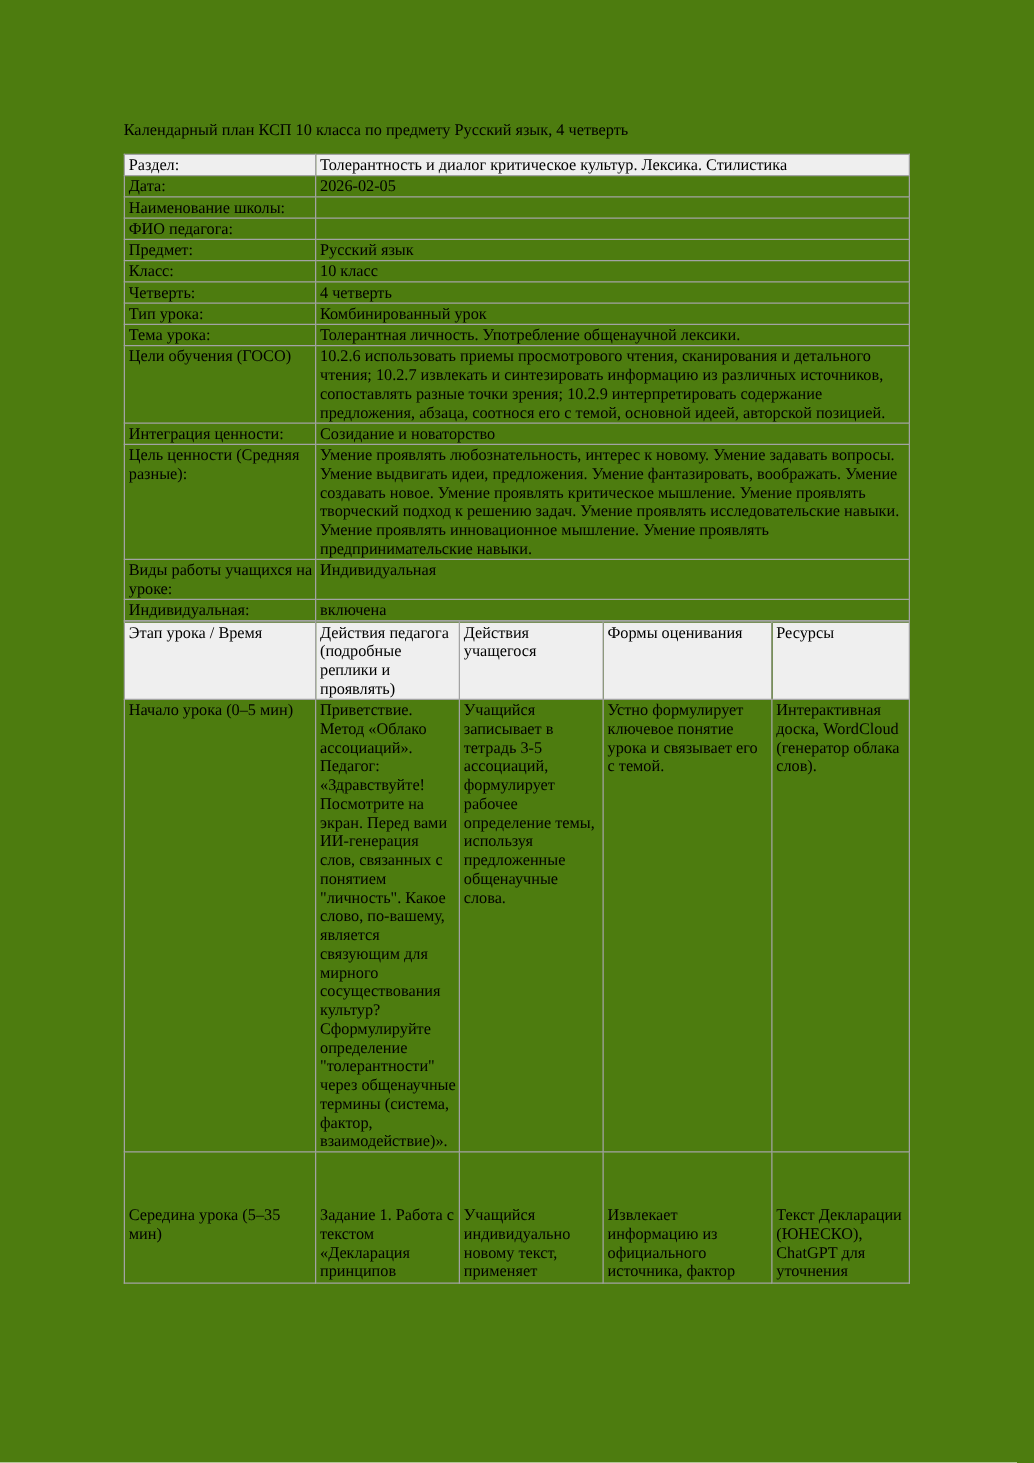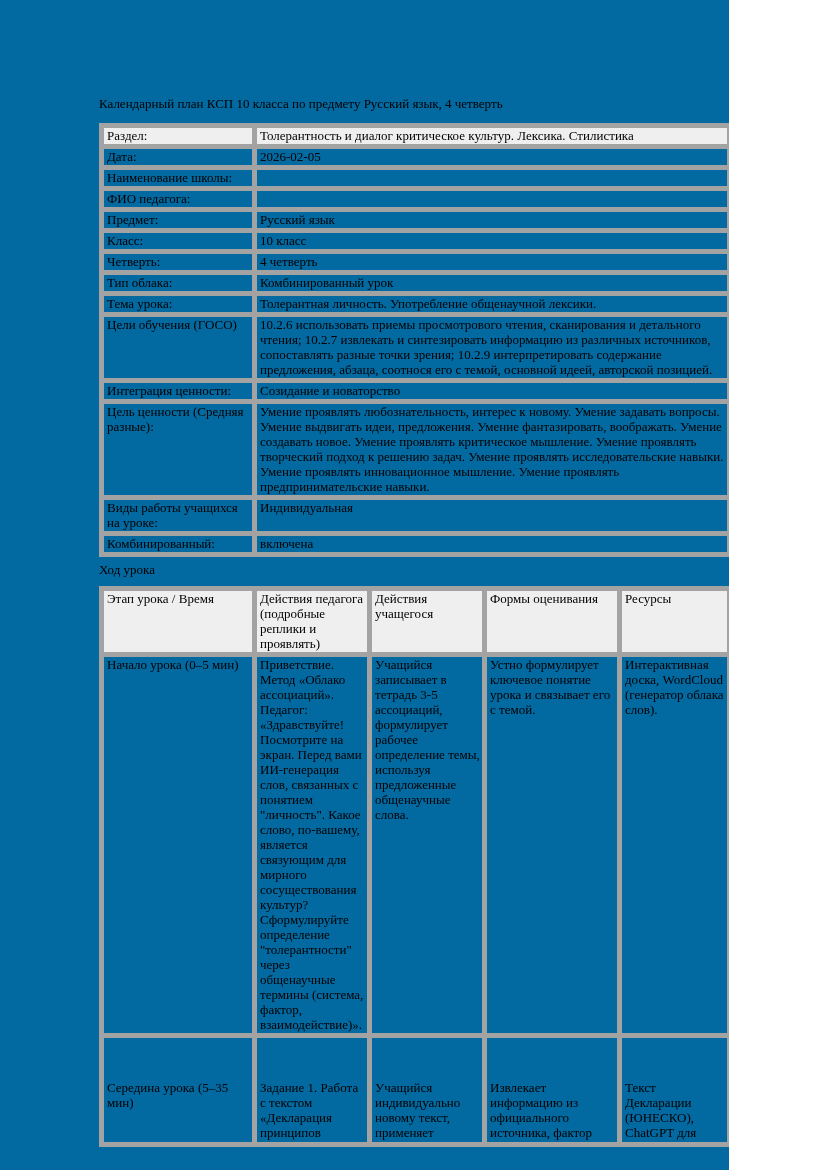--- a/index.html
+++ b/index.html
@@ -2,23 +2,23 @@
 <html><head>
 <meta charset="utf-8">
 <style>
   html, body {
     margin: 0;
     padding: 0;
     background: #ffffff;
   }
   .page {
     position: relative;
-    width: 729px;
+    width: 827px;
     height: 1170px;
-    background: #0369a1;
+    background: #4d7c0f;
     overflow: hidden;
     font-family: "Liberation Serif", "DejaVu Serif", serif;
     color: #000000;
   }
   .content {
     position: absolute;
     left: 99px;
     top: 96px;
     width: 628px;
   }
@@ -27,21 +27,21 @@
     font-size: 13px;
     line-height: 15px;
     font-weight: normal;
   }
   table {
     border-collapse: collapse;
     table-layout: fixed;
     width: 628px;
   }
   td, th {
-    border: 5px solid #a3a3a3;
+    border: 1px solid #a3a3a3;
     vertical-align: top;
     text-align: left;
     font-weight: normal;
     font-size: 13px;
     line-height: 15px;
     padding: 0 2px 1px 3px;
     overflow: hidden;
     word-wrap: break-word;
   }
   .shaded {
@@ -102,21 +102,21 @@
         </tr>
         <tr>
           <td>Класс:</td>
           <td>10 класс</td>
         </tr>
         <tr>
           <td>Четверть:</td>
           <td>4 четверть</td>
         </tr>
         <tr>
-          <td>Тип облака:</td>
+          <td>Тип урока:</td>
           <td>Комбинированный урок</td>
         </tr>
         <tr>
           <td>Тема урока:</td>
           <td>Толерантная личность. Употребление общенаучной лексики.</td>
         </tr>
         <tr>
           <td>Цели обучения (ГОСО)</td>
           <td>10.2.6 использовать приемы просмотрового чтения, сканирования и детального чтения; 10.2.7 извлекать и синтезировать информацию из различных источников, сопоставлять разные точки зрения; 10.2.9 интерпретировать содержание предложения, абзаца, соотнося его с темой, основной идеей, авторской позицией.</td>
         </tr>
@@ -126,27 +126,26 @@
         </tr>
         <tr>
           <td>Цель ценности (Средняя разные):</td>
           <td>Умение проявлять любознательность, интерес к новому. Умение задавать вопросы. Умение выдвигать идеи, предложения. Умение фантазировать, воображать. Умение создавать новое. Умение проявлять критическое мышление. Умение проявлять творческий подход к решению задач. Умение проявлять исследовательские навыки. Умение проявлять инновационное мышление. Умение проявлять предпринимательские навыки.</td>
         </tr>
         <tr>
           <td>Виды работы учащихся на уроке:</td>
           <td>Индивидуальная</td>
         </tr>
         <tr>
-          <td>Комбинированный:</td>
+          <td>Индивидуальная:</td>
           <td>включена</td>
         </tr>
       </tbody>
     </table>
 
-    <p class="section-heading">Ход урока</p>
 
     <table class="lesson-table">
       <colgroup>
         <col class="lt-col-stage">
         <col class="lt-col-teacher">
         <col class="lt-col-student">
         <col class="lt-col-assess">
         <col class="lt-col-res">
       </colgroup>
       <thead>

